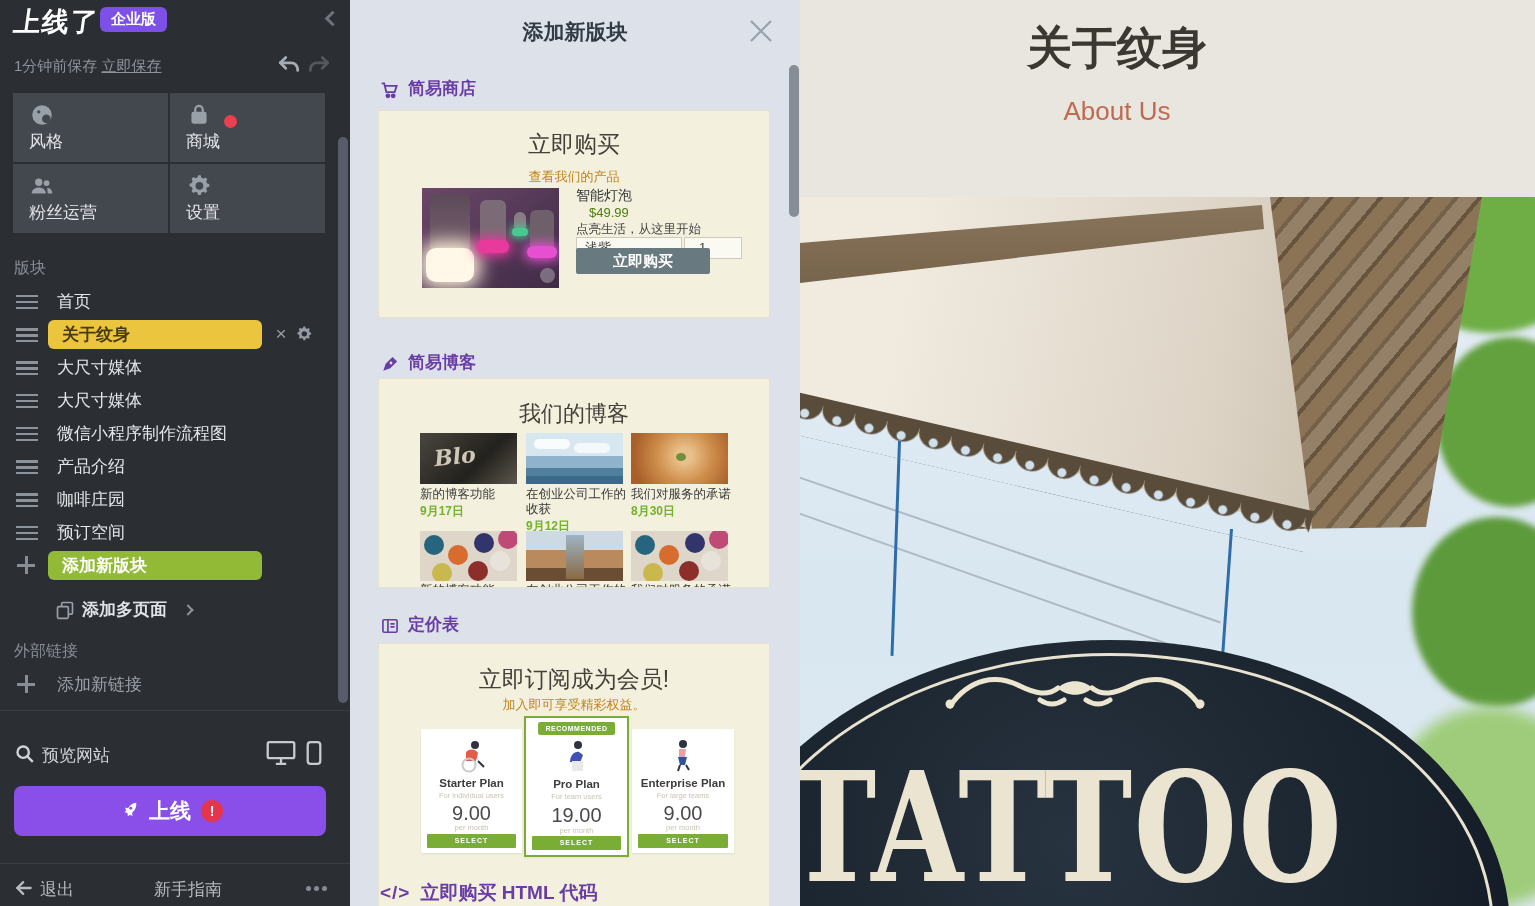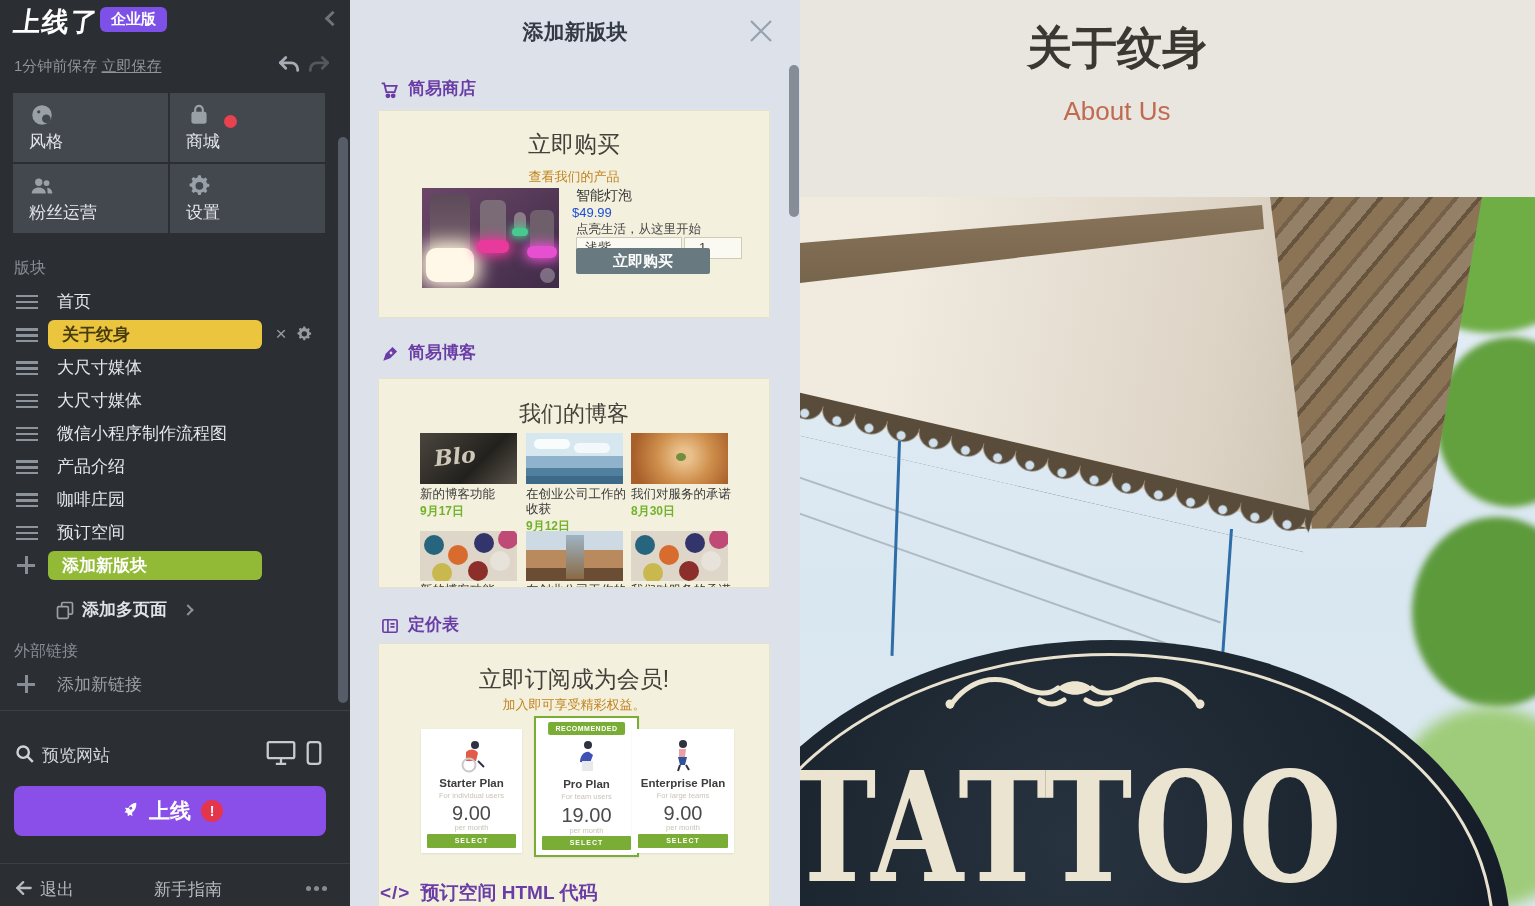--- a/index.html
+++ b/index.html
@@ -69,21 +69,21 @@
   .b1 { left:8px; top:6px; width:40px; height:60px; background:linear-gradient(#5d4a58,#77626f); }
   .b1g { left:4px; top:60px; width:48px; height:34px; background:#fff8e8; border-radius:10px; box-shadow:0 0 18px 6px #fff3d9; }
   .b2 { left:58px; top:12px; width:26px; height:48px; background:#7a6b76; }
   .b2g { left:55px; top:52px; width:32px; height:13px; background:#e8399c; box-shadow:0 0 12px 3px #e8399c; }
   .b3 { left:92px; top:24px; width:12px; height:20px; background:#8a7c85; }
   .b3g { left:90px; top:40px; width:16px; height:8px; background:#49c98f; box-shadow:0 0 8px 2px #49c98f; }
   .b4 { left:108px; top:22px; width:24px; height:42px; background:#6f5f6b; }
   .b4g { left:105px; top:58px; width:30px; height:12px; background:#e54fd0; box-shadow:0 0 12px 3px #e54fd0; }
   .wmark { left:118px; top:80px; width:15px; height:15px; border-radius:50%; background:rgba(255,255,255,.3); }
   .pname { position:absolute; left:197px; top:76px; font-size:14px; color:#3a3a3a; }
-  .pprice { position:absolute; left:193px; top:94px; font-size:13px; color:#1d4ed8; }
+  .pprice { position:absolute; left:210px; top:94px; font-size:13px; color:#4d7c0f; }
   .pdesc { position:absolute; left:197px; top:110px; font-size:12.5px; color:#454545; white-space:nowrap; }
   .vbox { position:absolute; left:197px; top:126px; width:106px; height:22px; background:#fbfaf2; border:1px solid #cfcbb8; font-size:13px; color:#3a3a3a; line-height:20px; padding-left:8px; }
   .qbox { position:absolute; left:305px; top:126px; width:58px; height:22px; background:#fbfaf2; border:1px solid #cfcbb8; font-size:13px; color:#3a3a3a; line-height:20px; padding-left:14px; }
   .buybtn { position:absolute; left:197px; top:137px; width:134px; height:26px; background:#687a80; color:#fff; font-size:15px; font-weight:700; text-align:center; line-height:26px; border-radius:2px; }
   
   .thumb { position:absolute; width:97px; height:51px; overflow:hidden; }
   .t-dark { background:linear-gradient(135deg,#4a463f,#23211d 60%,#5b564c); }
   .t-dark span { position:absolute; left:14px; top:10px; color:#cfc8b8; font-family:"DejaVu Serif",serif; font-style:italic; font-size:22px; font-weight:700; transform:rotate(-6deg); }
   .t-sky { background:linear-gradient(#d7e7f0 0 45%, #8fb3cc 45% 68%, #51809f 68% 85%, #3c6a88 85%); }
   .t-sky i { position:absolute; left:8px; top:6px; width:36px; height:10px; border-radius:8px; background:rgba(255,255,255,.85); box-shadow:40px 4px 0 rgba(255,255,255,.7); }
@@ -346,21 +346,21 @@
       <i class="bulb wmark"></i>
     </div>
     <div class="pname">智能灯泡</div>
     <div class="pprice">$49.99</div>
     <div class="pdesc">点亮生活，从这里开始</div>
     <div class="vbox">浅紫</div>
     <div class="qbox">1</div>
     <div class="buybtn">立即购买</div>
   </div>
 
-  <div class="abs shead" style="top:342px;">
+  <div class="abs shead" style="top:352px;">
     <span class="hicon">
       <svg width="20" height="20" viewBox="0 0 24 24">
           <path fill="currentColor" d="M4 20l2.8-8.3L15 3.5 20.5 9l-8.2 8.2L4 20z"></path>
           <circle cx="13.2" cy="10.8" r="1.7" fill="#dce1ea"></circle>
         </svg>
     </span>
     <span>简易博客</span>
   </div>
   <div class="card" style="top:378px; height:210px;">
     <div class="cardtitle" style="top:20px; font-size:22px;">我们的博客</div>
@@ -416,21 +416,21 @@
             <path d="M26 22l6 6" stroke="#2f3240" stroke-width="2"></path>
           </svg>
       </div>
       <div class="nm" style="top:48px;">Starter Plan</div>
       <div class="aud" style="top:62px;">For individual users</div>
       <div class="pr" style="top:73px;">9.00</div>
       <div class="per" style="top:94px;">per month</div>
       <div class="sel">SELECT</div>
     </div>
 
-    <div class="plan" style="left:145px; top:72px; width:105px; height:141px; border:2px solid #7aad35;margin-left:10px;">
+    <div class="plan" style="left:145px; top:72px; width:105px; height:141px; border:2px solid #7aad35;">
       <div class="recbadge">RECOMMENDED</div>
       <div class="ill" style="top:22px;">
         <svg width="40" height="34" viewBox="0 0 40 34" style="display:inline-block;">
             <circle cx="21" cy="5" r="4" fill="#2f3240"></circle>
             <path d="M13 22c0-7 5-11 9-10l4 3-3 8z" fill="#3f51b5"></path>
             <rect x="15" y="21" width="11" height="10" fill="#e9e9e9"></rect>
           </svg>
       </div>
       <div class="nm" style="top:60px;">Pro Plan</div>
       <div class="aud" style="top:74px;">For team users</div>
@@ -451,21 +451,21 @@
       <div class="nm" style="top:48px;">Enterprise Plan</div>
       <div class="aud" style="top:62px;">For large teams</div>
       <div class="pr" style="top:73px;">9.00</div>
       <div class="per" style="top:94px;">per month</div>
       <div class="sel">SELECT</div>
     </div>
   </div>
 
   <div class="abs codehead">
     <span class="codeglyph">&lt;/&gt;</span>
-    <span>预订空间 HTML 代码</span>
+    <span>立即购买 HTML 代码</span>
   </div>
 </div>
 
 <div id="preview">
   <div class="abs pv-title">关于纹身</div>
   <div class="abs pv-sub">About Us</div>
 
   <div id="photo">
 
     <div class="pline" style="left:-5px; top:278px; width:450px; transform:rotate(19deg);"></div>

